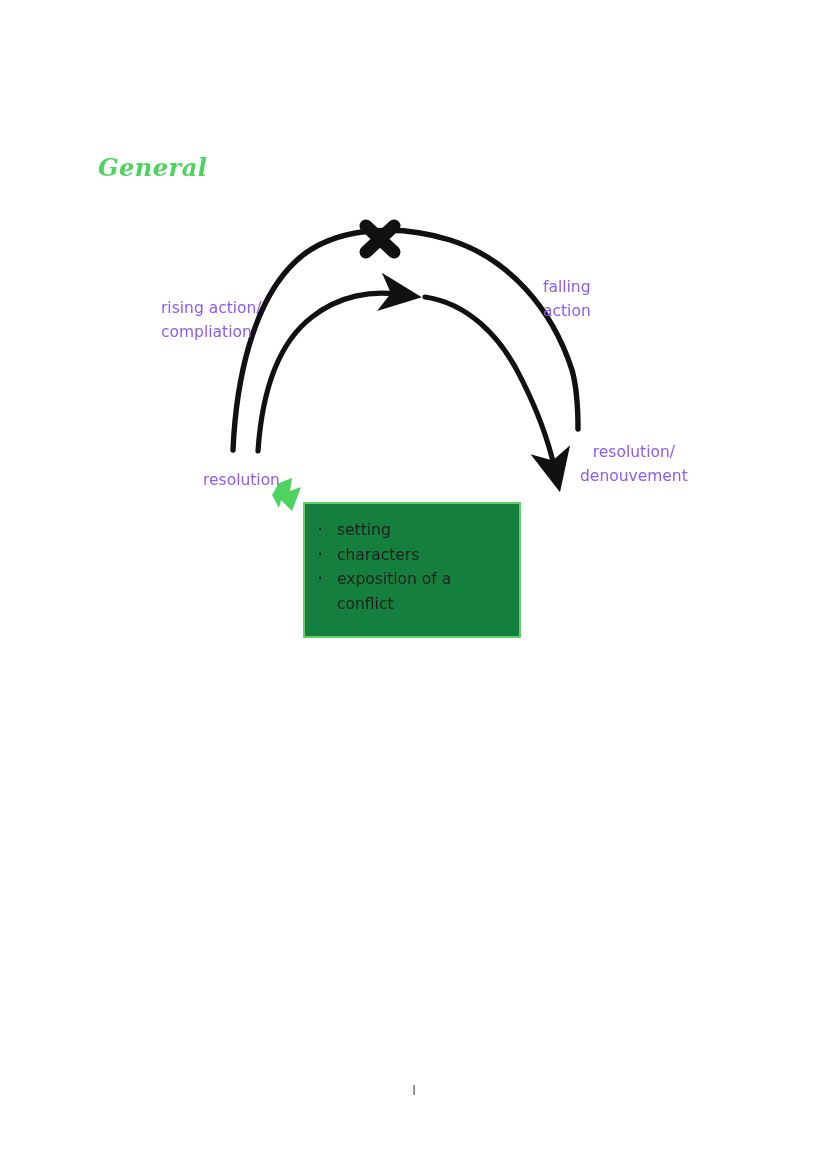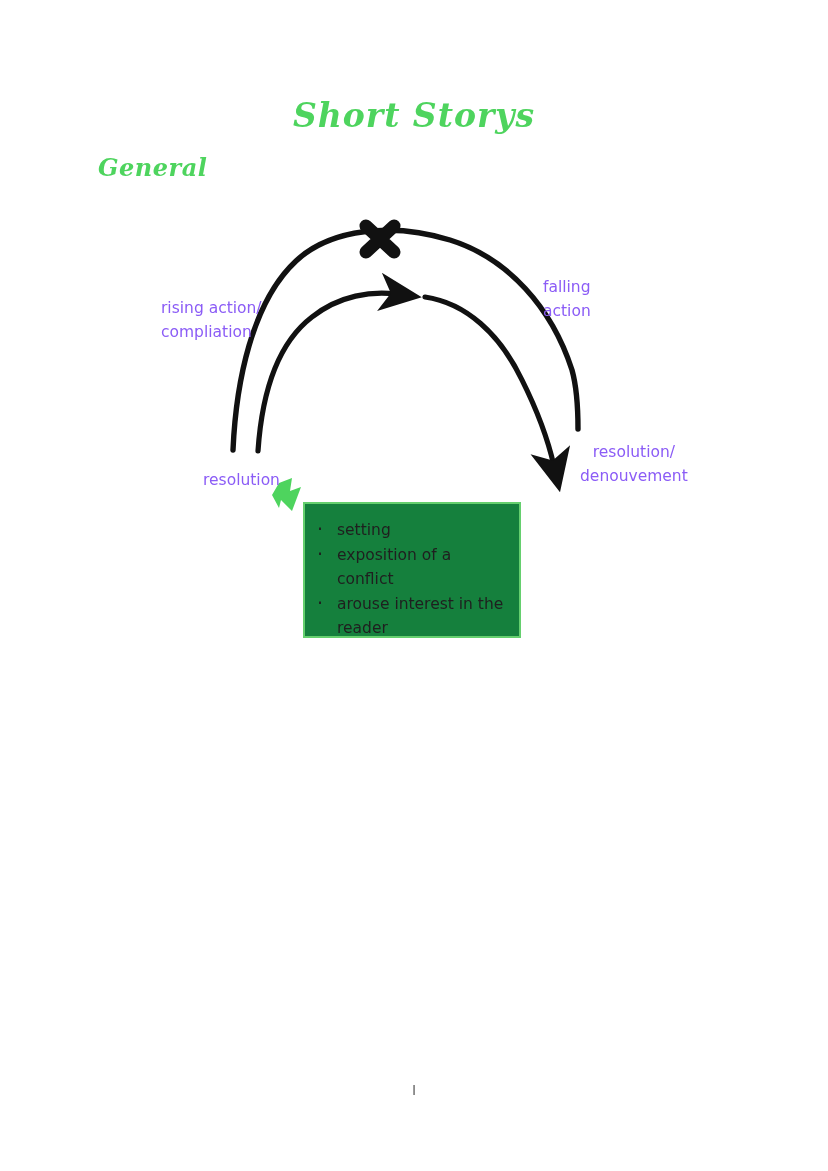--- a/index.html
+++ b/index.html
@@ -122,21 +122,20 @@
     font-family: "DejaVu Sans", sans-serif;
     font-size: 14px;
     color: #666;
   }
 </style>
 </head>
 <body>
 
 <div id="page">
 
-  <div class="title">Short Storys</div>
 
   <div class="section-heading">General</div>
 
   <svg id="diagram" viewBox="0 0 828 1171">
     <defs>
       <marker id="arrowBig" markerWidth="9" markerHeight="9" refX="3.2" refY="4.5" orient="auto" markerUnits="strokeWidth">
         <path d="M0,0.6 L8.4,4.5 L0,8.4 L2.1,4.5 Z" fill="#111111"></path>
       </marker>
       <marker id="arrowMid" markerWidth="9" markerHeight="9" refX="3.2" refY="4.5" orient="auto" markerUnits="strokeWidth">
         <path d="M0,0.8 L8.2,4.5 L0,8.2 L2.2,4.5 Z" fill="#111111"></path>
@@ -173,20 +172,20 @@
 action</div>
 
   <div class="plot-label" id="label-resolution">resolution/
 denouvement</div>
 
   <div class="plot-label" id="label-exposition">resolution</div>
 
   <div id="callout">
     <ul>
       <li>setting</li>
+      <li>characters</li>
       <li>exposition of a conflict</li>
-      <li>arouse interest in the reader</li>
     </ul>
   </div>
 
   <div id="page-mark">I</div>
 
 </div>
 
 </body></html>

